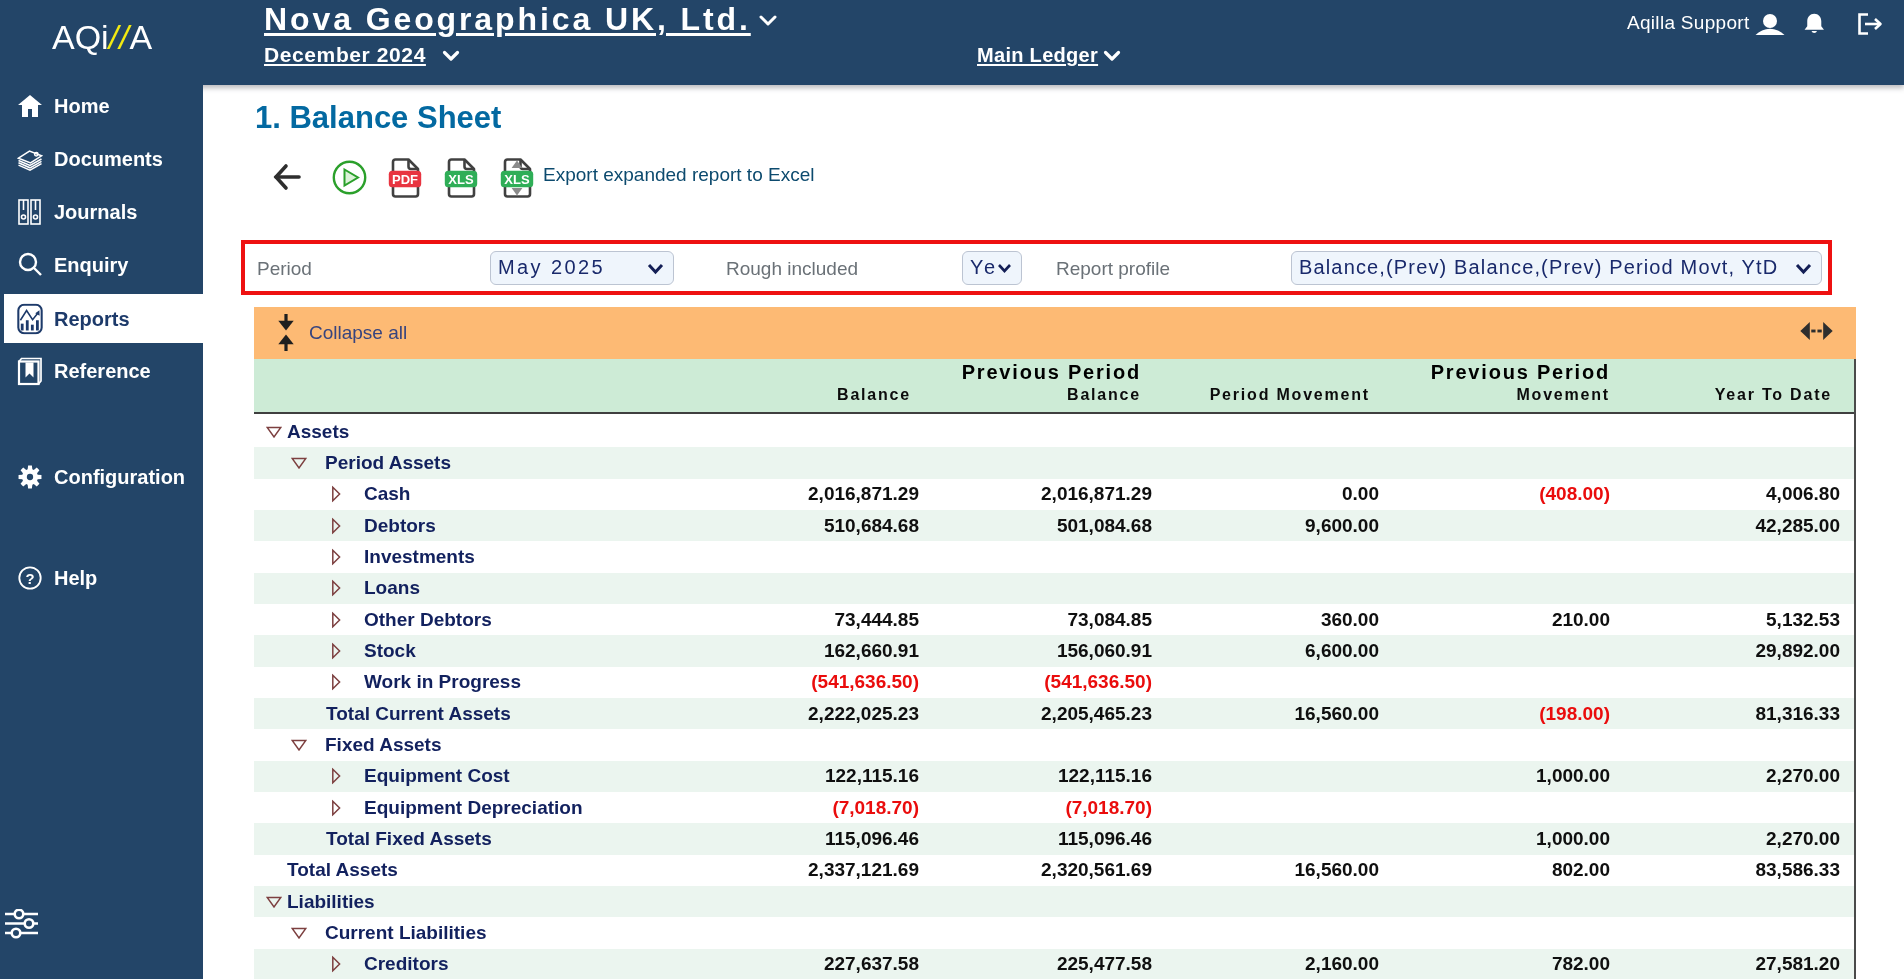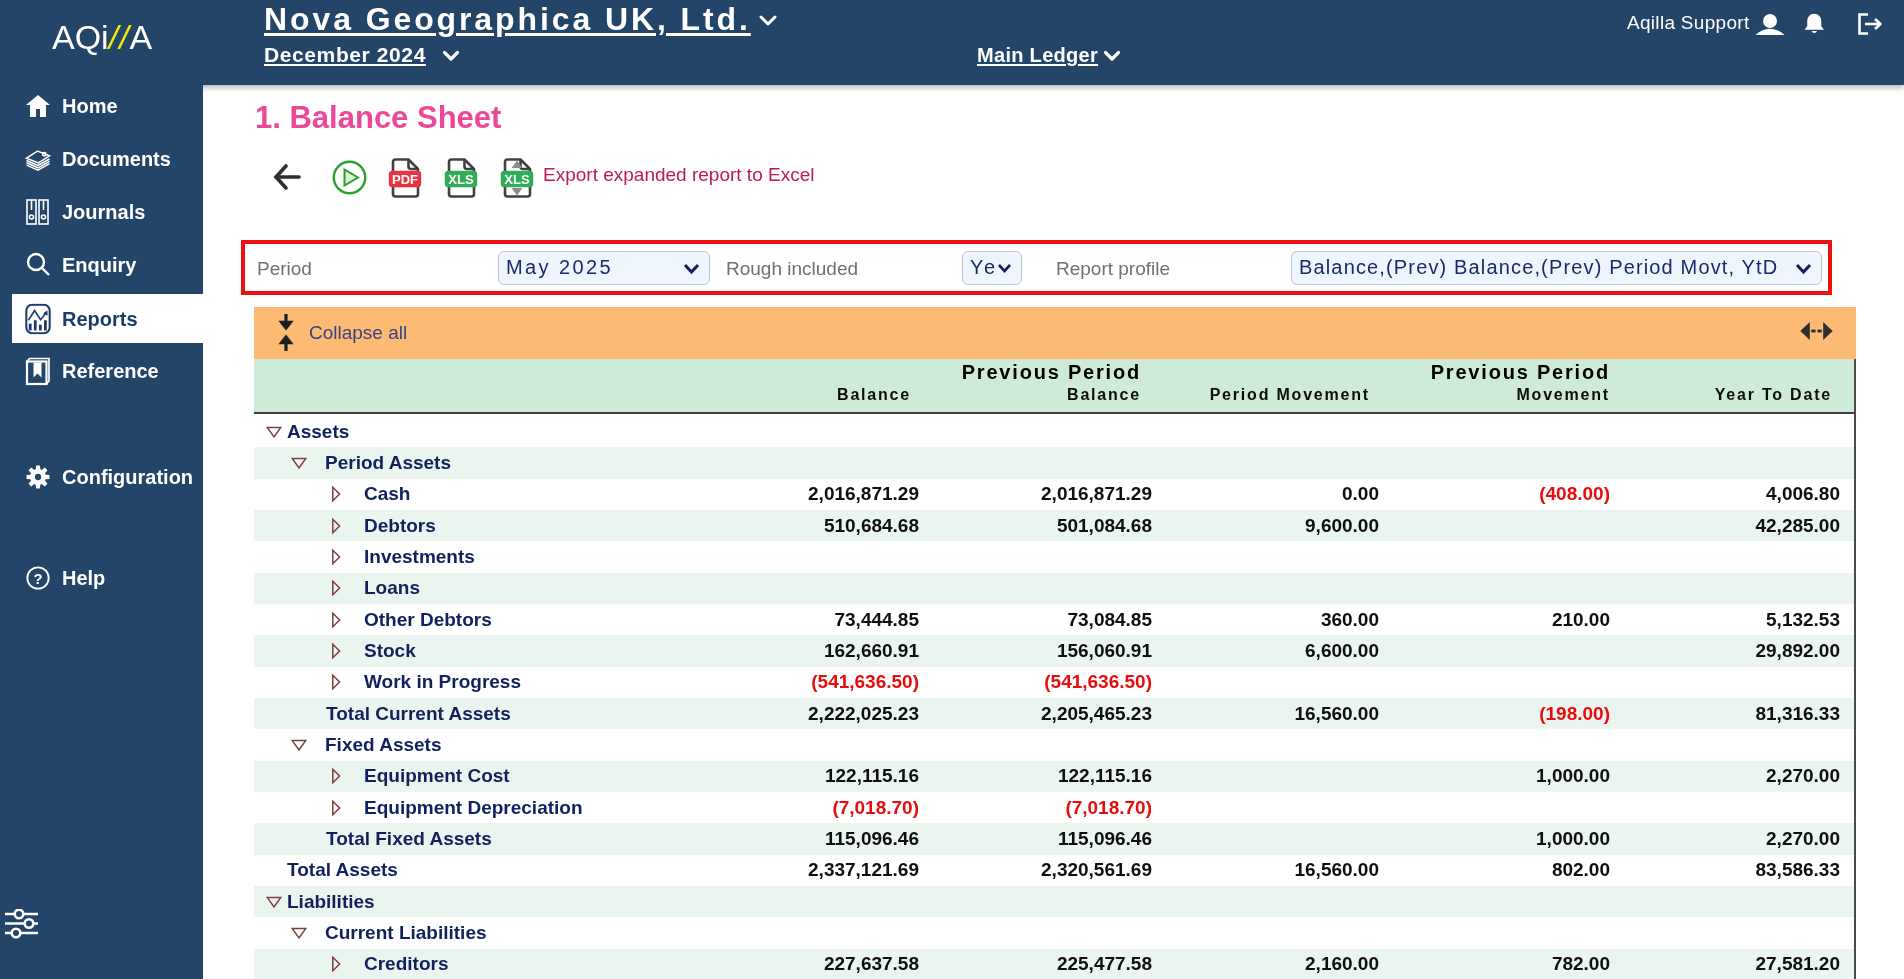--- a/index.html
+++ b/index.html
@@ -26,29 +26,29 @@
 #mainledger { position:absolute; left:977px; top:44px; color:#fff; font-size:20px;
   font-weight:bold; text-decoration:underline; letter-spacing:.3px; text-underline-offset:2px; }
 #mlchev { position:absolute; left:1102px; top:49px; }
 #support { position:absolute; left:1627px; top:12px; color:#fff; font-size:19px; letter-spacing:.3px; }
 
 #sidebar { position:absolute; left:0; top:0; width:203px; height:979px;
   background:var(--navy); z-index:6; }
 #logo { position:absolute; left:52px; top:18px; font-size:34px; color:#fff;
   letter-spacing:0px; font-weight:400; }
 #logo .sl { color:#f2ea12; font-style:italic; font-weight:400; letter-spacing:1px; }
-.mitem { position:absolute; left:12px; width:210px; height:53px; color:#fff;
+.mitem { position:absolute; left:4px; width:210px; height:53px; color:#fff;
   font-size:20px; font-weight:bold;text-decoration:underline; }
 .mitem .txt { position:absolute; left:50px; top:50%; transform:translateY(-50%); }
 .mitem .ic { position:absolute; left:13px; top:50%; transform:translateY(-50%);
   width:26px; height:28px; }
 .mitem.active { background:#fff; color:#1d3a6a; }
 #pgtitle { position:absolute; left:255px; top:100px; font-size:31px; font-weight:bold;
-  color:#ec4899;text-align:center; }
-#exptxt { position:absolute; left:543px; top:164px; font-size:19px; color:#be185d;text-align:center; }
+  color:#0369a1;text-align:center; }
+#exptxt { position:absolute; left:543px; top:164px; font-size:19px; color:#0c4a6e;text-align:center; }
 
 #filterbox { position:absolute; left:241px; top:240px; width:1591px; height:55px;
   border:4px solid #ee1111; background:#fff; }
 .flabel { position:absolute; top:14px; font-size:19px; color:#6a7177; }
 .fsel { position:absolute; top:7px; height:34px; background:#eff5fc;
   border:1px solid #bcc4d2; border-radius:6px; font-size:20px; color:#19296b; letter-spacing:2.4px;
   line-height:30px; padding-left:7px; white-space:nowrap; overflow:hidden; }
 .fsel svg { position:absolute; right:9px; top:11px; }
 
 #cbar { position:absolute; left:254px; top:307px; width:1602px; height:52px;
@@ -228,21 +228,21 @@
   <path d="M20.5 2.5 L20.5 9.5 Q20.5 12 23 12 L30 12" fill="none" stroke="#414141" stroke-width="2.6" stroke-linejoin="round"></path>
   <path d="M17 3.6 L11.6 10.9 L22.4 10.9 Z" fill="#8a8a8a"></path>
   <path d="M17 38.4 L11.6 31.1 L22.4 31.1 Z" fill="#8a8a8a"></path>
   <rect x="0.8" y="13.8" width="32.4" height="16.4" rx="3.5" fill="#2fae57"></rect>
   <text x="17" y="26.8" font-size="13" font-weight="bold" fill="#fff" text-anchor="middle" font-family="Liberation Sans, sans-serif">XLS</text>
 </svg>
 <div id="exptxt">Export expanded report to Excel</div>
 
 <div id="filterbox">
   <div class="flabel" style="left:12px">Period</div>
-  <div class="fsel" style="left:253px;width:212px">May 2025
+  <div class="fsel" style="left:245px;width:184px">May 2025
     <svg width="17" height="12" viewBox="0 0 17 12">
         <polyline points="2,2 8.5,9 15,2" fill="none" stroke="#141f56" stroke-width="3"></polyline>
       </svg>
   </div>
   <div class="flabel" style="left:481px">Rough included</div>
   <div class="fsel" style="left:717px;width:60px;padding-left:7px">Yes
     <svg width="15" height="11" viewBox="0 0 15 11" style="background:#eff5fc">
         <polyline points="2,2 7.5,8 13,2" fill="none" stroke="#141f56" stroke-width="2.6"></polyline>
       </svg>
   </div>

